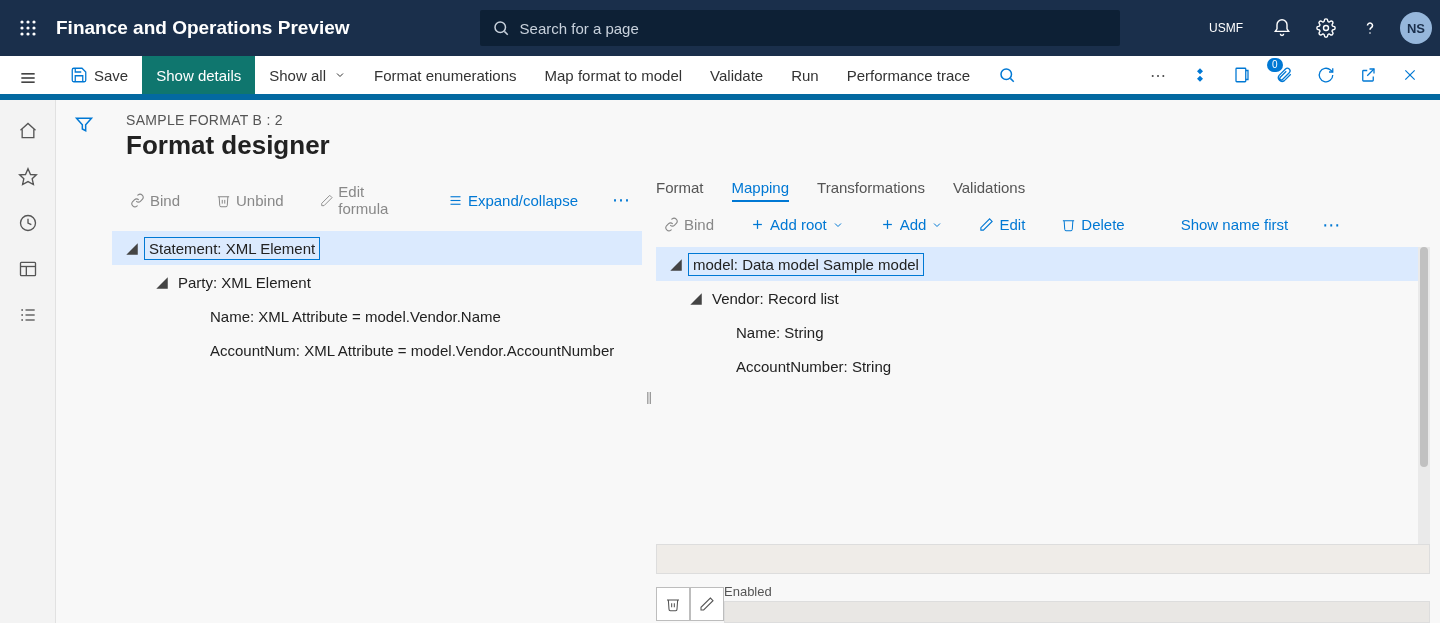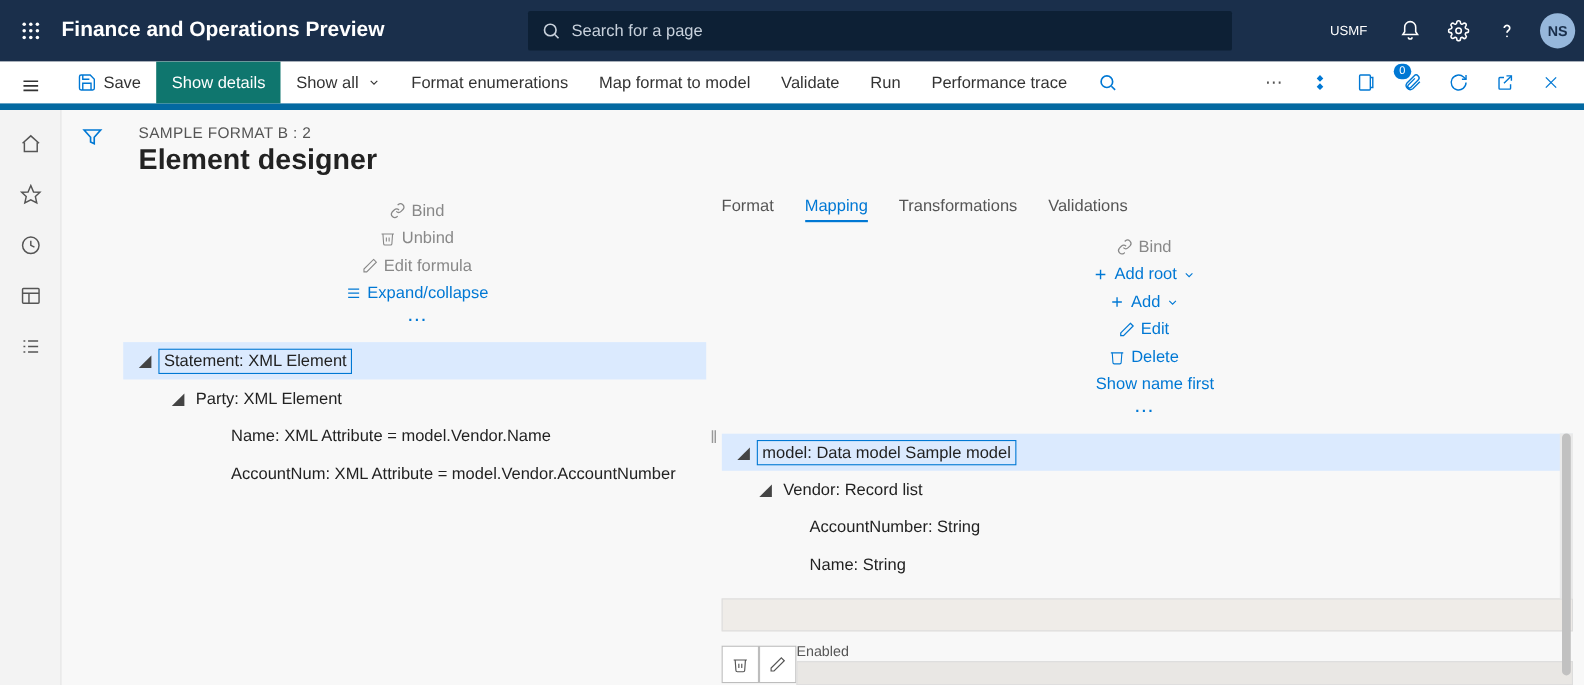--- a/index.html
+++ b/index.html
@@ -42,21 +42,21 @@
 
   .main { flex: 1; padding: 12px 0 0 0; display: flex; flex-direction: column; }
   .breadcrumb { font-size: 14px; color: #555; padding-left: 14px; letter-spacing: .3px; }
   .page-title { font-size: 26px; font-weight: 600; color: #222; padding: 2px 0 14px 14px; }
 
   .split { display: flex; flex: 1; min-height: 0; }
   .pane-left { width: 530px; display: flex; flex-direction: column; }
   .pane-div { width: 14px; display: flex; align-items: center; justify-content: center; color: #999; cursor: ew-resize; }
   .pane-right { flex: 1; display: flex; flex-direction: column; padding-right: 10px; min-width: 0; }
 
-  .mini-toolbar { display: flex; align-items: center; gap: 0; padding: 4px 6px 10px 10px; flex-direction: column; }
+  .mini-toolbar { display: flex; align-items: center; gap: 20px; padding: 4px 6px 10px 10px; }
   .mini-btn { display: flex; align-items: center; gap: 5px; font-size: 15px; color: #888; padding: 4px 8px; cursor: pointer; }
   .mini-btn.enabled { color: #0078d4; }
   .mini-dots { color: #0078d4; font-size: 18px; padding: 0 6px; cursor: pointer; }
 
   .tree { padding: 0 8px; position: relative; }
   .tree-row { display: flex; align-items: center; height: 34px; font-size: 15px; color: #222; }
   .tree-row .caret { width: 24px; text-align: center; color: #444; cursor: pointer; }
   .tree-sel-bg { position: absolute; left: 0; right: 0; height: 34px; background: #dbeafe; z-index: 0; }
   .tree-row > * { z-index: 1; }
   .node-label { padding: 2px 4px; }
@@ -270,21 +270,21 @@
     <div class="filter-col">
       <div>
         <svg width="20" height="20" viewBox="0 0 24 24" fill="none" stroke="currentColor" stroke-width="1.8">
             <polygon points="3 5 21 5 14 13 14 20 10 18 10 13"></polygon>
           </svg>
       </div>
     </div>
 
     <div class="main">
       <div class="breadcrumb">SAMPLE FORMAT B : 2</div>
-      <div class="page-title">Element designer</div>
+      <div class="page-title">Format designer</div>
 
       <div class="split">
 
         <div class="pane-left">
           <div class="mini-toolbar">
             <div class="mini-btn">
               <svg width="15" height="15" viewBox="0 0 24 24" fill="none" stroke="currentColor" stroke-width="1.8">
                   <path d="M10 13a5 5 0 0 0 7 0l3-3a5 5 0 0 0-7-7l-1 1"></path>
                   <path d="M14 11a5 5 0 0 0-7 0l-3 3a5 5 0 0 0 7 7l1-1"></path>
                 </svg>
@@ -399,25 +399,25 @@
               <div class="tree-row">
                 <span class="caret">◢</span>
                 <span class="node-label node-sel">model: Data model Sample model</span>
               </div>
               <div class="tree-row indent-r1">
                 <span class="caret">◢</span>
                 <span class="node-label">Vendor: Record list</span>
               </div>
               <div class="tree-row indent-r2">
                 <span class="caret"></span>
-                <span class="node-label">AccountNumber: String</span>
+                <span class="node-label">Name: String</span>
               </div>
               <div class="tree-row indent-r2">
                 <span class="caret"></span>
-                <span class="node-label">Name: String</span>
+                <span class="node-label">AccountNumber: String</span>
               </div>
             </div>
             <div class="vscroll">
                 <div class="vscroll-thumb"></div>
               </div>
           </div>
 
           <div class="right-lower-stack">
             <div class="input-strip"></div>
             <div class="bottom-ctrls">

